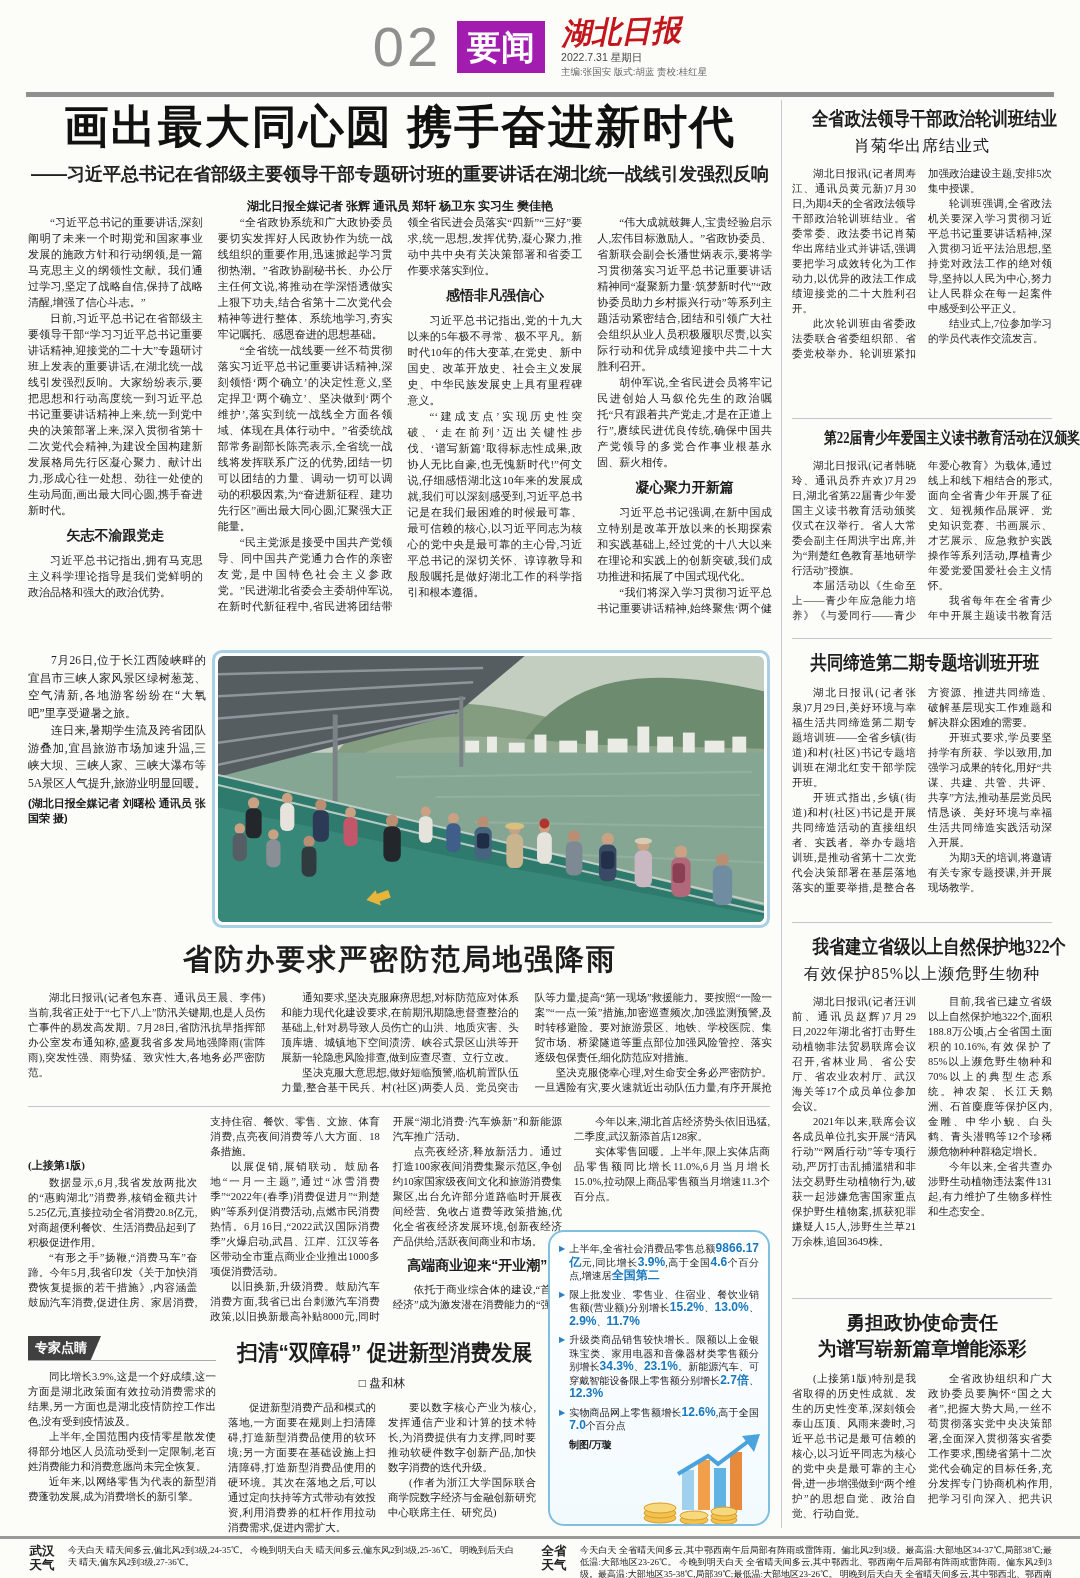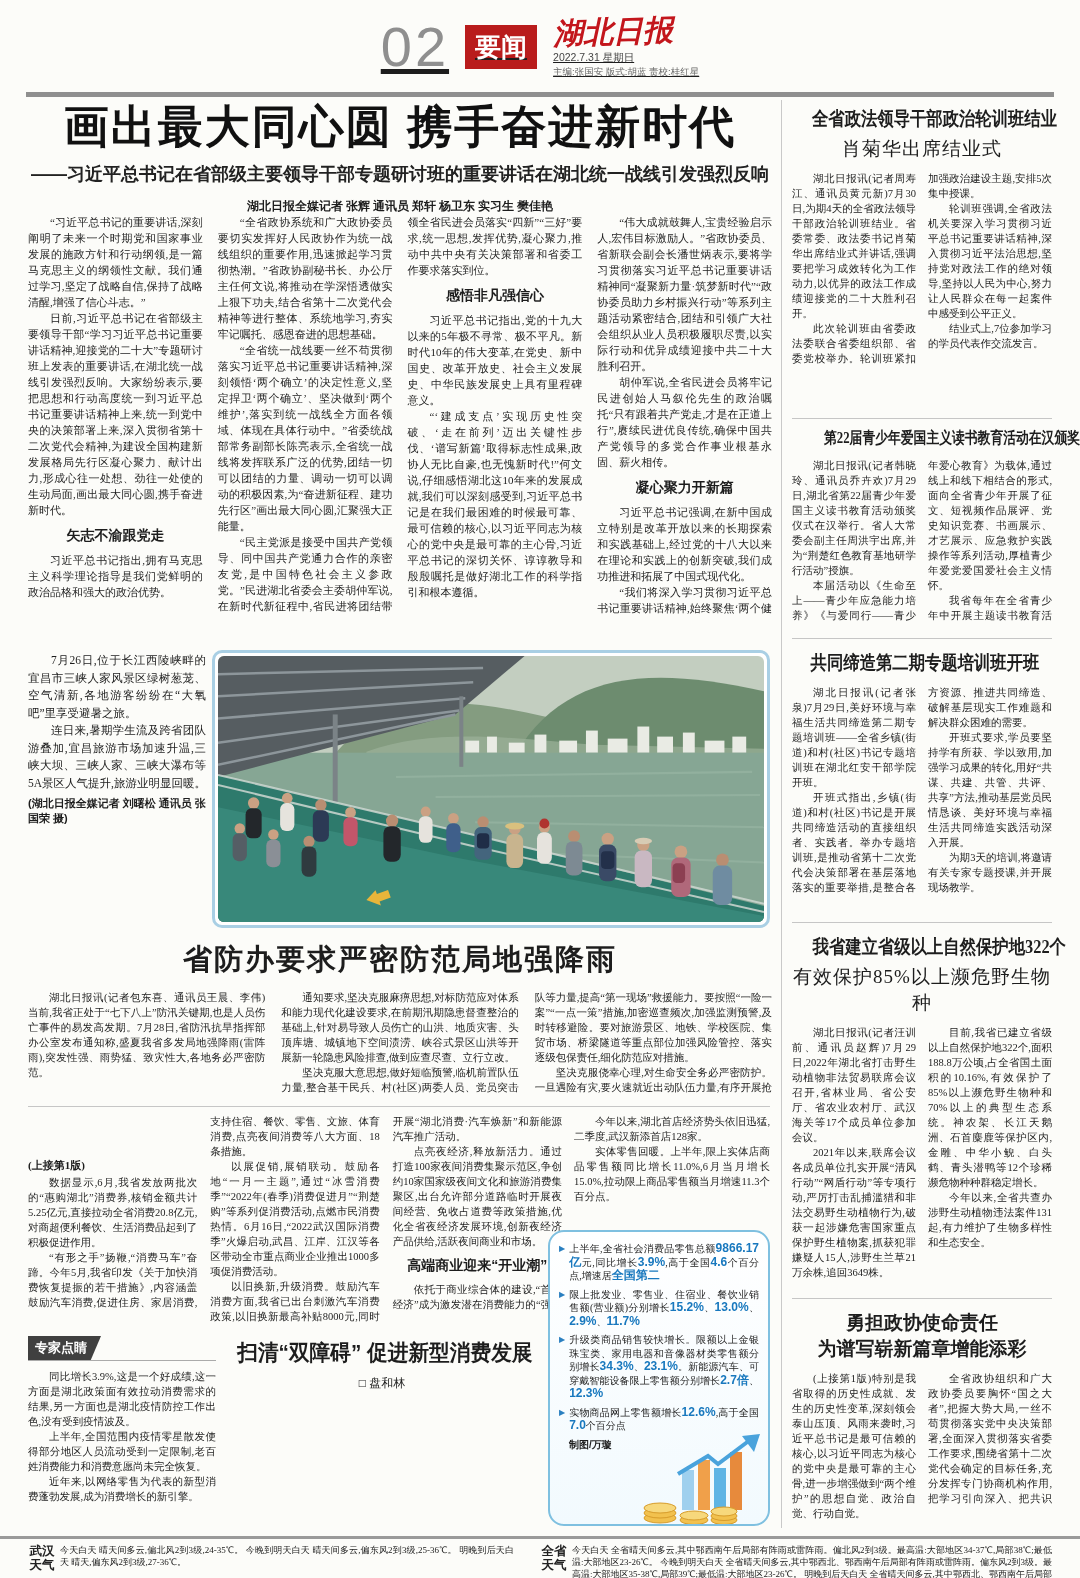--- a/index.html
+++ b/index.html
@@ -1,21 +1,21 @@
 <!DOCTYPE html>
 <html><head>
 <meta charset="utf-8">
 <style>
   html,body{margin:0;padding:0;background:#e8e8e4;}
   #page{position:relative;width:1080px;height:1578px;margin:0 auto;background:#fcfcf9;
         overflow:hidden;font-family:"Liberation Serif",serif;color:#1d1d1d;}
   
-  .masthead{position:absolute;top:16px;left:0;right:0;display:flex;justify-content:center;align-items:center;gap:16px;text-decoration:underline;}
+  .masthead{position:absolute;top:16px;left:0;right:0;display:flex;justify-content:center;align-items:center;gap:16px;}
   .pagenum{font-family:"Liberation Sans",sans-serif;font-weight:400;font-size:56px;color:#8f8f8f;letter-spacing:3px;line-height:1;}
-  .section-box{background:#b91c1c;color:#fff;font-family:"Liberation Sans",sans-serif;font-weight:bold;font-size:26px;line-height:1;padding:9px 10px;}
+  .section-box{background:#a21caf;color:#fff;font-family:"Liberation Sans",sans-serif;font-weight:bold;font-size:34px;line-height:1;padding:9px 10px;}
   .logo-col{text-align:left;}
   .paper-logo{font-family:"Liberation Serif",serif;font-weight:900;font-style:italic;font-size:30px;color:#c3161c;line-height:1.05;transform:rotate(-2deg);display:inline-block;}
   .mast-date{font-family:"Liberation Sans",sans-serif;font-size:10.5px;color:#444;margin-top:3px;}
   .mast-staff{font-family:"Liberation Sans",sans-serif;font-size:9.5px;color:#666;margin-top:1px;}
   .rule-h{position:absolute;top:92px;left:26px;right:26px;height:5px;background:#8f8f8f;}
   
   p{margin:0;text-indent:2em;}
   .cols{text-align:justify;overflow:hidden;}
   .xhead{font-family:"Liberation Sans",sans-serif;font-weight:bold;font-size:14px;text-align:center;margin:9px 0;text-indent:0;break-inside:avoid;}
   .cont-mark{font-weight:bold;font-size:11px;margin-bottom:2px;margin-top:44px;}
@@ -53,28 +53,28 @@
   .szz{position:absolute;left:228px;top:1338px;width:308px;}
   .szz-title{font-family:"Liberation Sans",sans-serif;font-weight:900;font-size:22px;text-align:center;letter-spacing:0;white-space:nowrap;transform:scaleX(0.94);transform-origin:center;}
   .szz-author{text-align:center;font-family:"Liberation Sans",sans-serif;font-size:12px;margin:7px 0 8px;}
   .szz-body{column-count:2;column-gap:12px;height:148px;font-size:10.5px;line-height:15px;}
   
   .vrule{position:absolute;left:781px;top:100px;width:1px;height:1428px;background:#c9c9c9;}
   .r-art{position:absolute;left:792px;width:260px;}
   .r-title{font-weight:bold;font-size:19px;text-align:center;white-space:nowrap;}
   .squeeze{display:inline-block;transform:scaleX(0.86);transform-origin:center;white-space:nowrap;}
   .r-title-row{text-align:center;}
-  .r-sub{font-size:19px;text-align:center;margin-top:4px;letter-spacing:1px;}
+  .r-sub{font-size:16px;text-align:center;margin-top:4px;letter-spacing:1px;}
   .r-body{column-count:2;column-gap:12px;font-size:10.5px;line-height:15px;text-align:justify;overflow:hidden;margin-top:9px;}
   .r-rule{position:absolute;left:792px;width:260px;border-top:1px solid #c6c6c6;}
   
   .rule-bottom{position:absolute;top:1536px;left:0;width:1080px;height:3px;background:#9a9a9a;}
   .weather{position:absolute;top:1544px;font-size:9px;line-height:12px;color:#222;}
   .w-label{font-weight:bold;font-size:12.5px;line-height:14px;text-align:center;flex:none;width:28px;}
-  .w-block{display:flex;gap:4px;}
+  .w-block{display:flex;gap:12px;}
   .w-text{text-align:justify;text-indent:0;}
   .w1{left:28px;width:486px;}
   .w2{left:540px;width:512px;}
 </style>
 </head>
 <body>
 
 <div id="page">
 
   <div class="masthead">
@@ -316,20 +316,25 @@
     <div class="expert-text">
         <p class="">同比增长3.9%,这是一个好成绩,这一方面是湖北政策面有效拉动消费需求的结果,另一方面也是湖北疫情防控工作出色,没有受到疫情波及。</p>
         <p class="">上半年,全国范围内疫情零星散发使得部分地区人员流动受到一定限制,老百姓消费能力和消费意愿尚未完全恢复。</p>
         <p class="">近年来,以网络零售为代表的新型消费蓬勃发展,成为消费增长的新引擎。</p>
       </div>
   </div>
 
   <div class="szz">
     <div class="szz-title">扫清“双障碍” 促进新型消费发展</div>
     <div class="szz-author">□ 盘和林</div>
+    <div class="szz-body cols">
+        <p class="">促进新型消费产品和模式的落地,一方面要在规则上扫清障碍,打造新型消费品使用的软环境;另一方面要在基础设施上扫清障碍,打造新型消费品使用的硬环境。其次在落地之后,可以通过定向扶持等方式带动有效投资,利用消费券的杠杆作用拉动消费需求,促进内需扩大。</p>
+        <p class="">要以数字核心产业为核心,发挥通信产业和计算的技术特长,为消费提供有力支撑,同时要推动软硬件数字创新产品,加快数字消费的迭代升级。</p>
+        <p class="">(作者为浙江大学国际联合商学院数字经济与金融创新研究中心联席主任、研究员)</p>
+      </div>
   </div>
 
   <div class="vrule"></div>
 
   <div class="r-art" style="top:106px;">
     <div class="r-title-row"><span class="r-title squeeze">全省政法领导干部政治轮训班结业</span></div>
     <div class="r-sub">肖菊华出席结业式</div>
     <div class="r-body" style="height:225px;">
         <p class="">湖北日报讯(记者周寿江、通讯员黄元新)7月30日,为期4天的全省政法领导干部政治轮训班结业。省委常委、政法委书记肖菊华出席结业式并讲话,强调要把学习成效转化为工作动力,以优异的政法工作成绩迎接党的二十大胜利召开。</p>
         <p class="">此次轮训班由省委政法委联合省委组织部、省委党校举办。轮训班紧扣加强政治建设主题,安排5次集中授课。</p>

